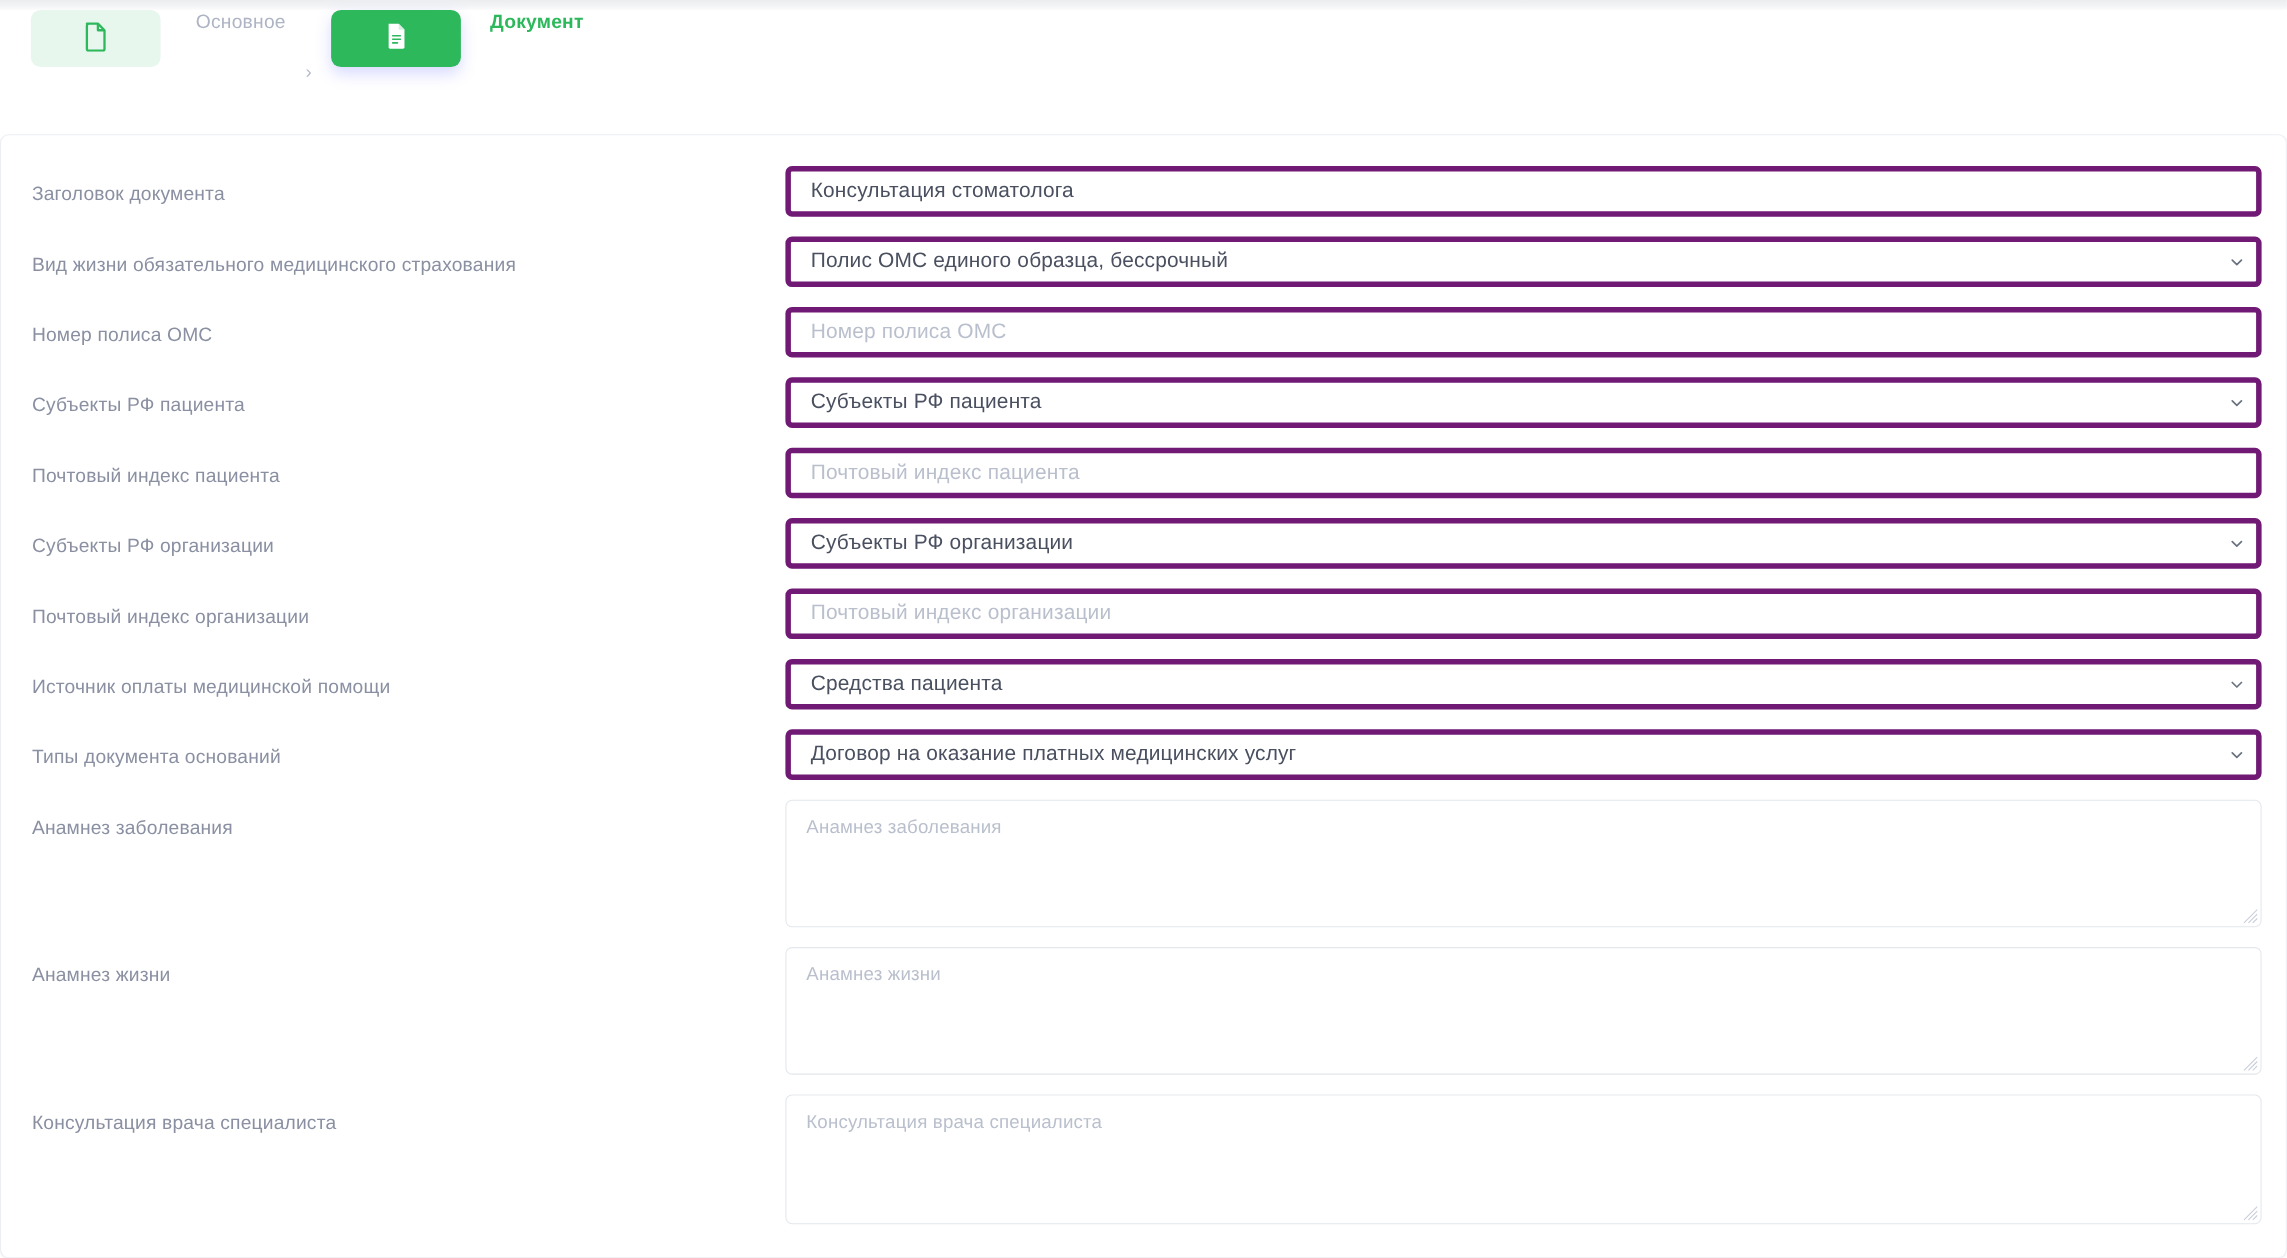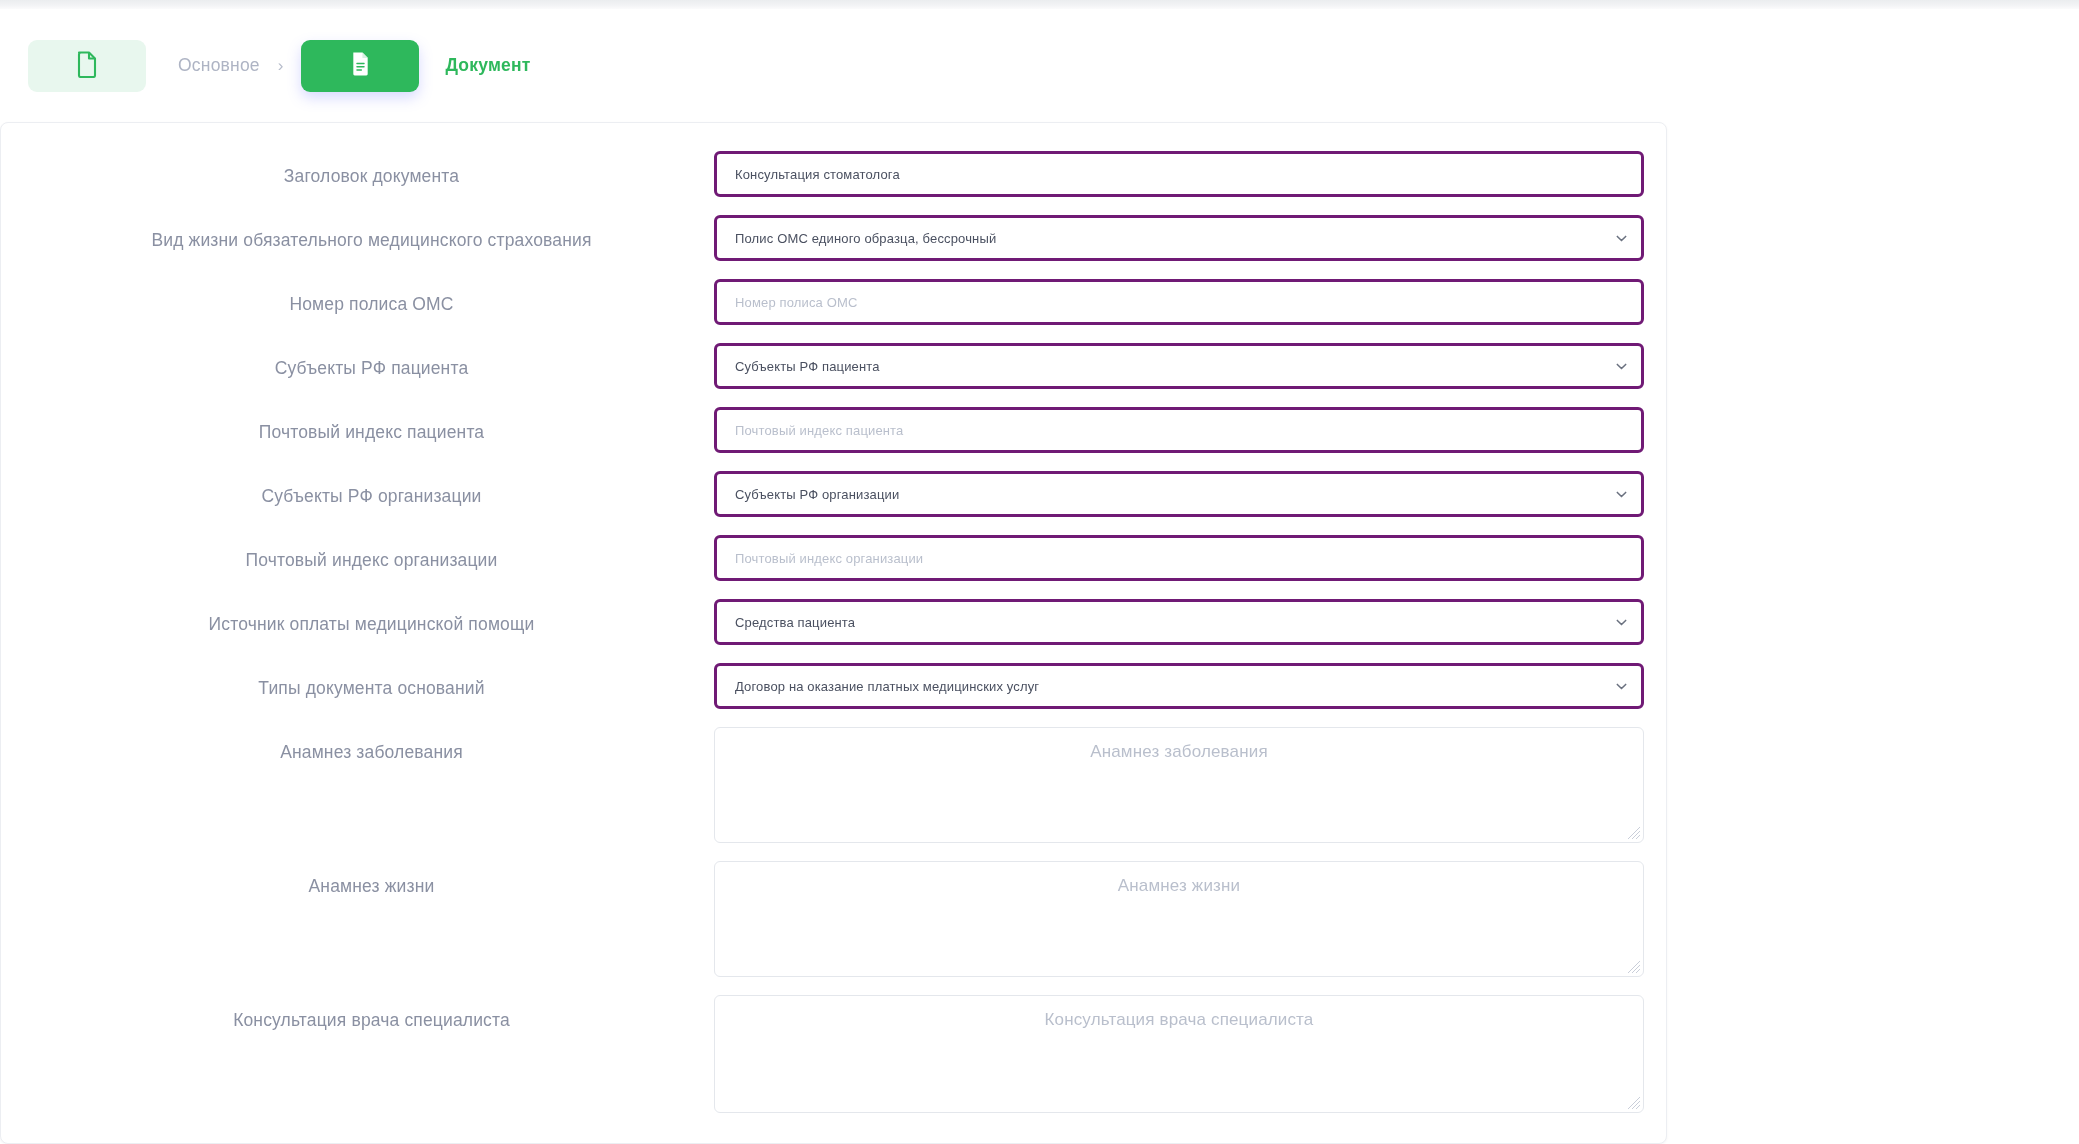--- a/index.html
+++ b/index.html
@@ -26,21 +26,20 @@
   }
 
   
   .wizard-bar {
     position: absolute;
     top: 9px; left: 0;
     width: 2056px;
     height: 113px;
     background: #ffffff;
     display: flex;
-    align-items: center;
     padding-left: 28px;
   }
 
   .step {
     height: 52px;
     border-radius: 9px;
     display: flex;
     align-items: center;
     justify-content: center;
   }
@@ -82,28 +81,27 @@
     line-height: 1;
     display: flex;
     align-items: center;
   }
 
   
   .card {
     position: absolute;
     top: 122px;
     left: 0;
-    width: 1667px;
+    width: 2079px;
     height: 1022px;
     background: #ffffff;
     border: 1px solid #eceef2;
     border-radius: 8px;
     box-shadow: 0 1px 3px rgba(20, 25, 40, .045);
     overflow: hidden;
-    text-align: center;
   }
 
   .form {
     position: absolute;
     top: 0; left: 0; right: 0;
     padding: 28px 22px 0 28px;
   }
 
   .row {
     display: flex;
@@ -122,27 +120,27 @@
   }
 
   .row-control {
     flex: 1 1 auto;
     position: relative;
   }
 
   .ctl {
     width: 100%;
     height: 46px;
-    border: 3px solid #701a75;
+    border: 5px solid #701a75;
     border-radius: 6px;
     background: #ffffff;
     display: flex;
     align-items: center;
     padding: 0 18px;
-    font-size: 13px;
+    font-size: 19px;
     letter-spacing: .15px;
   }
 
   .ctl .val { color: #4a5060; }
   .ctl .ph  { color: #b9bfcc; }
 
   .ctl.select { padding-right: 28px; }
 
   .chevron {
     position: absolute;

